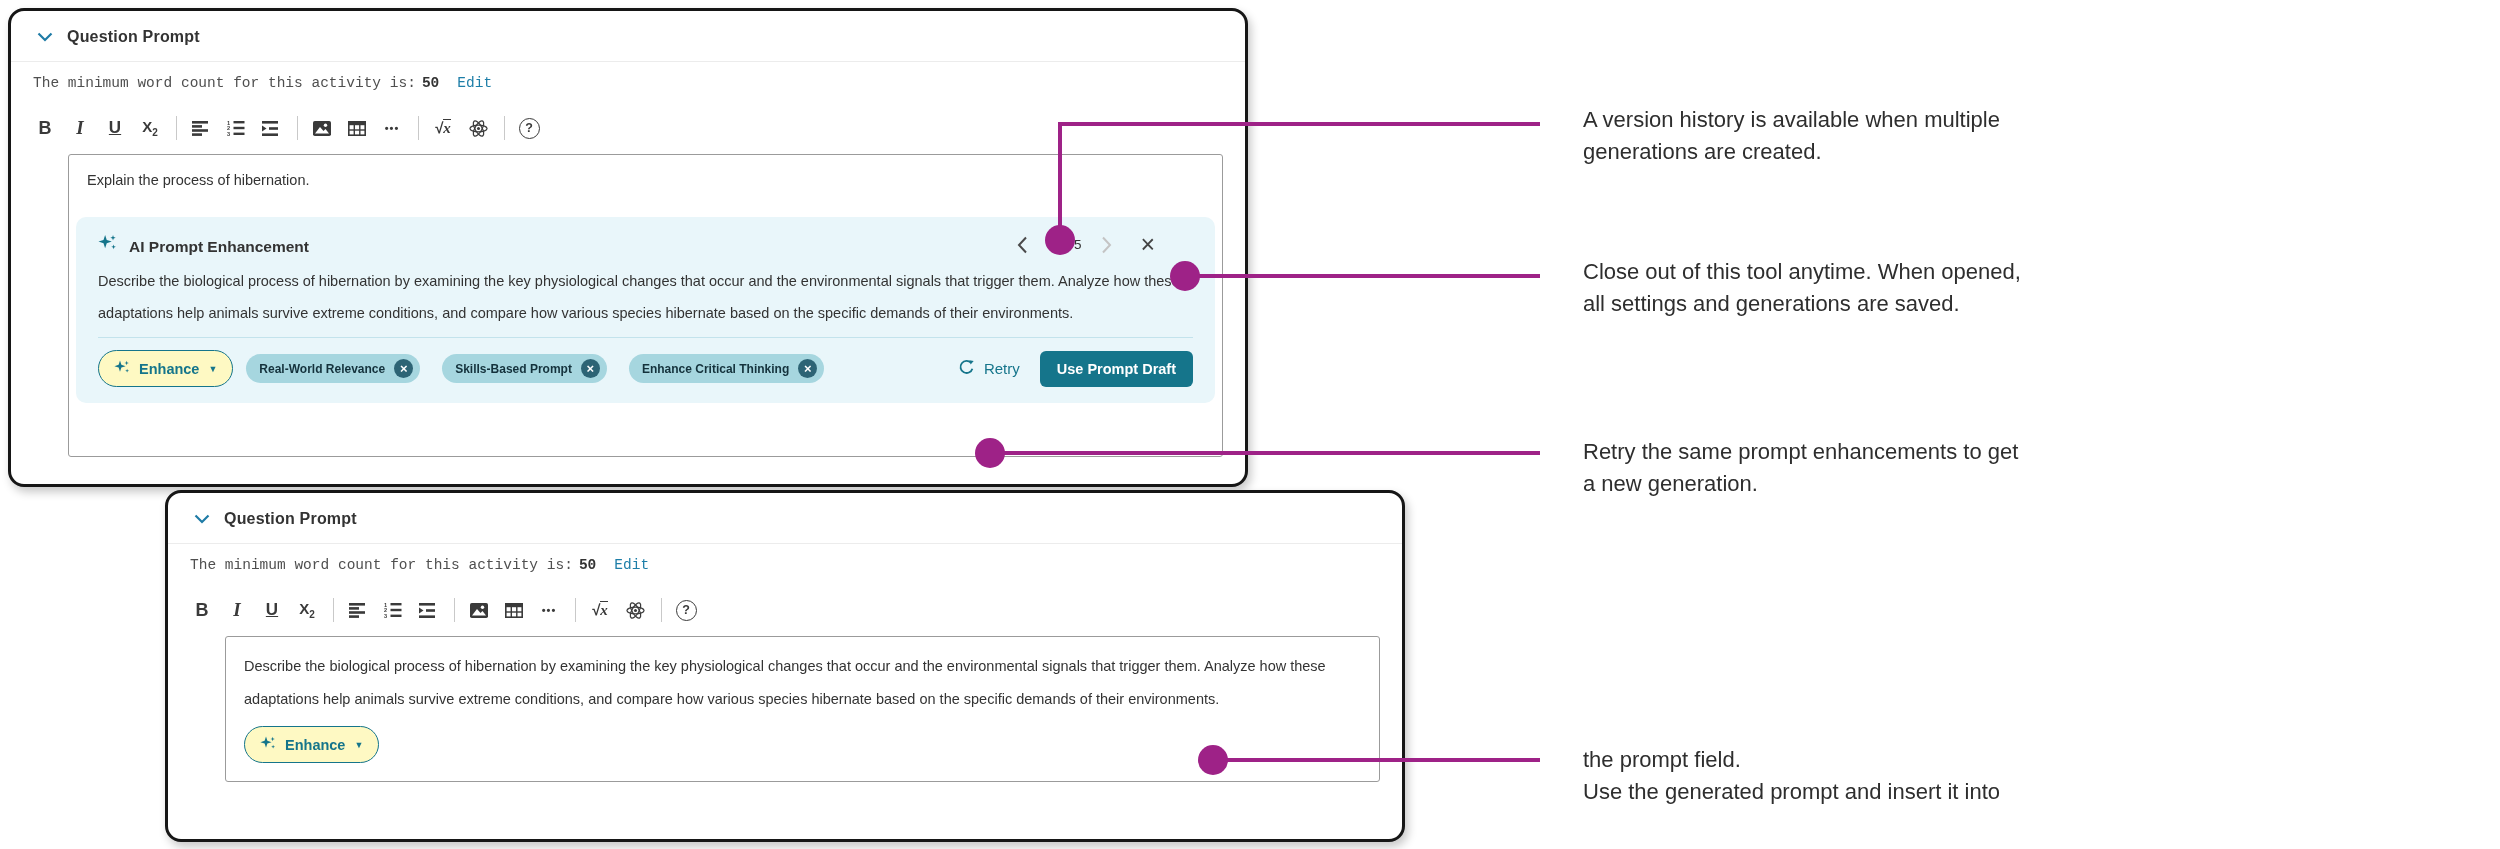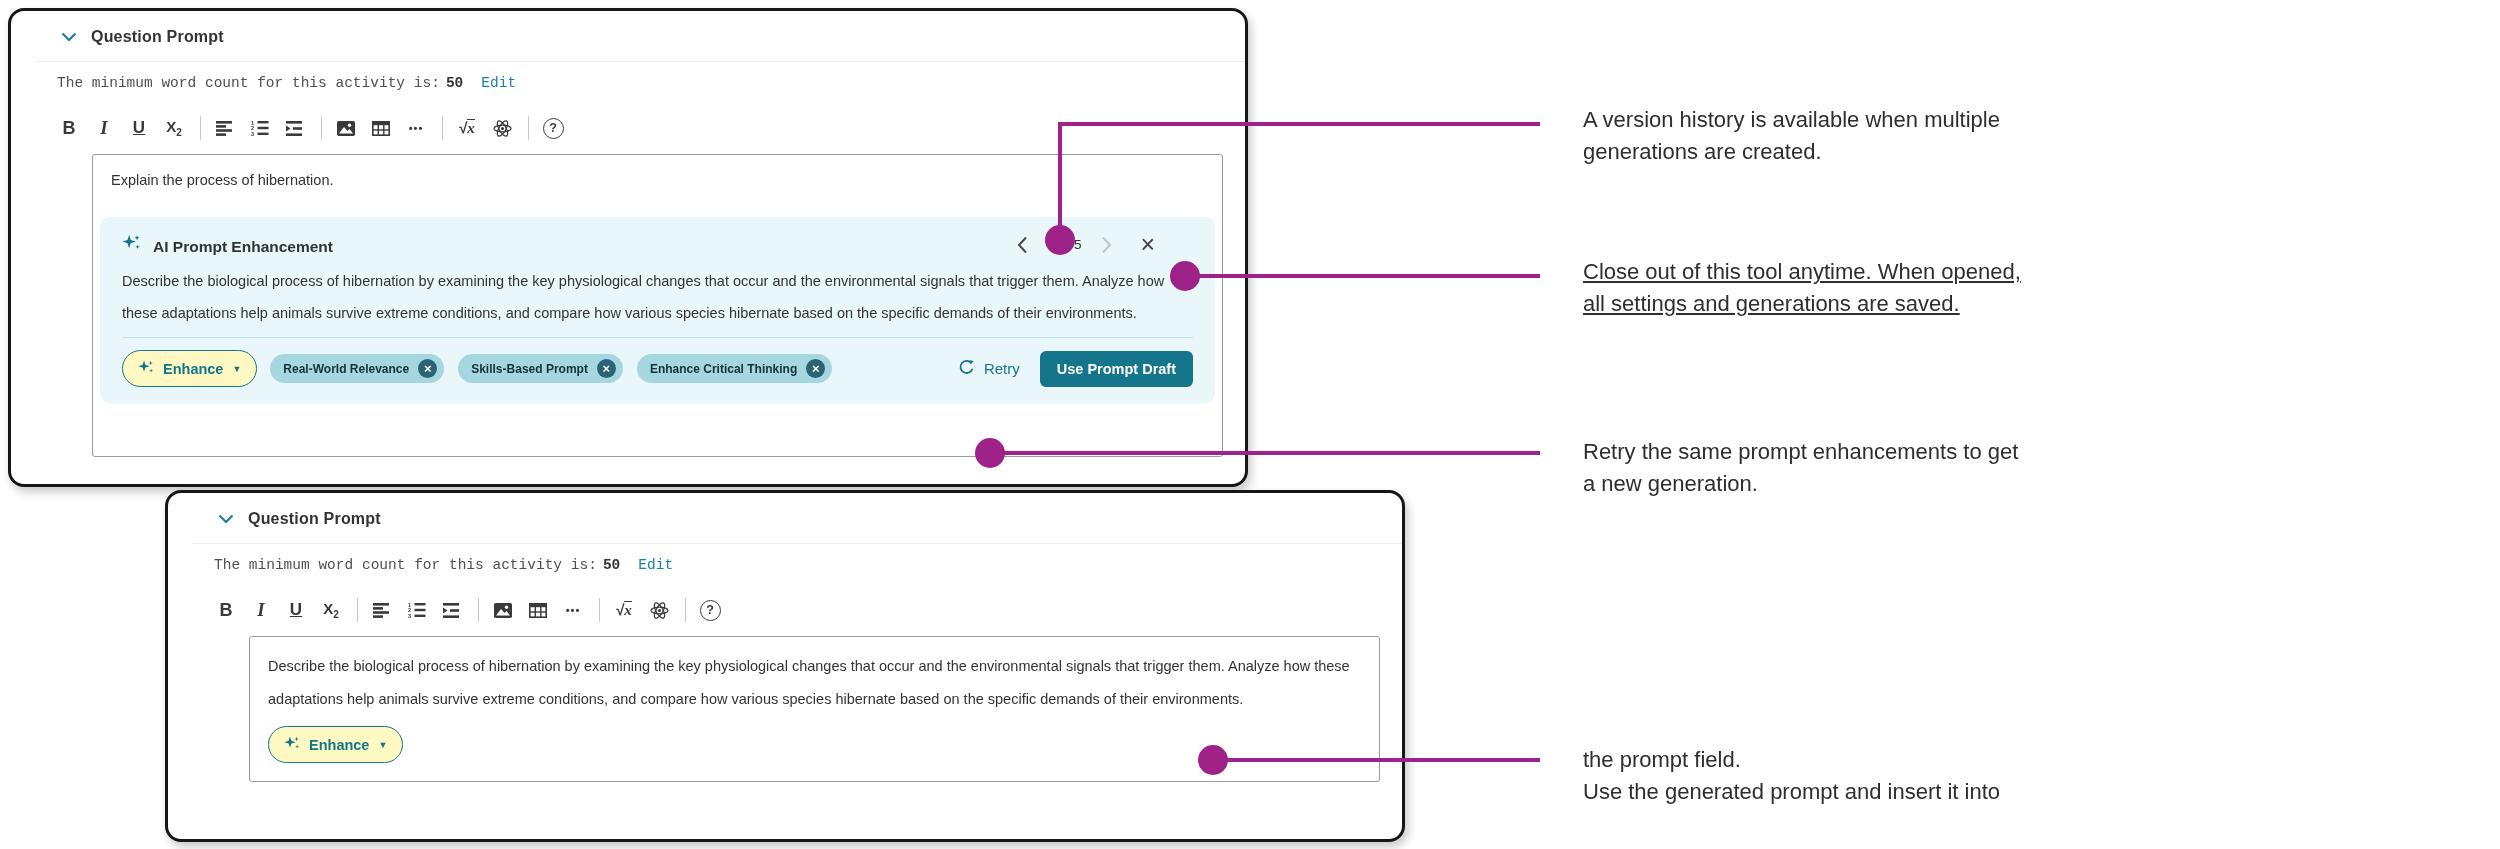--- a/index.html
+++ b/index.html
@@ -10,21 +10,21 @@
     --chip-x:#2d6475;
     --panel-bg:#e9f6fa;
     --ink:#333333;
   }
   *{box-sizing:border-box; margin:0; padding:0;}
   body{background:#ffffff; font-family:"Liberation Sans","DejaVu Sans",sans-serif; color:var(--ink);}
   .stage{position:relative; width:2500px; height:849px; background:#fff; overflow:hidden;}
 
   
   .card{position:absolute; background:#fff; border:3px solid #161616; border-radius:16px;
-        box-shadow:3px 5px 10px rgba(0,0,0,.22);padding-left:24px;}
+        box-shadow:3px 5px 10px rgba(0,0,0,.22);}
   .card-top{left:8px; top:8px; width:1240px; height:479px; z-index:1;}
   .card-bottom{left:165px; top:490px; width:1240px; height:352px; z-index:5;}
 
   .card-header{display:flex; align-items:center; gap:14px; padding:17px 26px 15px; border-bottom:1px solid #ececec;}
   .card-title{font-size:16px; font-weight:700; color:#333; letter-spacing:.2px;}
   .chev-collapse{display:flex;}
 
   .card-body{padding:13px 22px 0;}
   .wordcount-row{display:flex; align-items:center; gap:6px; font-size:14.5px; color:#4f4f4f;font-family:Liberation Mono, monospace;}
   .wc-value{font-weight:700; color:#333;}
@@ -63,21 +63,21 @@
   .pg-btn{display:inline-flex; cursor:pointer;}
   .close-btn{font-size:25px; color:#444; line-height:1; margin-left:8px; cursor:pointer; font-weight:400;}
   .ai-desc{margin-top:9px; font-size:14.5px; color:#333; line-height:2.2; max-width:1130px;}
   .ai-divider{margin-top:7px; height:1px; background:#c3e3ec;}
   .ai-footer{margin-top:12px; display:flex; align-items:center;}
 
   .enhance-btn{display:inline-flex; align-items:center; gap:9px; border:1.5px solid var(--teal); color:var(--teal);
                border-radius:999px; padding:8px 15px; background:#fef9c3; font-size:14.5px; font-weight:600; cursor:pointer;}
   .enhance-caret{font-size:9px;}
 
-  .chips{display:flex; align-items:center; gap:14px; margin-left:13px;}
+  .chips{display:flex; align-items:center; gap:22px; margin-left:13px;}
   .chip{display:inline-flex; align-items:center; gap:9px; background:var(--chip-bg); border-radius:999px;
         padding:5px 7px 5px 13px; font-size:12px; font-weight:600; color:#14323c; cursor:default;}
   .chip-x{width:19px; height:19px; border-radius:50%; background:var(--chip-x); color:#fff; display:inline-flex;
           align-items:center; justify-content:center; font-size:13px; cursor:pointer;}
 
   .retry-btn{margin-left:auto; display:inline-flex; align-items:center; gap:9px; color:var(--teal);
              font-size:15px; cursor:pointer;}
   .use-draft-btn{background:var(--teal); color:#fff; border:none; border-radius:6px; padding:10px 17px;
                  font-size:14.5px; font-weight:600; margin-left:20px; cursor:pointer;}
 
@@ -386,21 +386,21 @@
   <div class="cline" style="left:990px; top:451px; width:550px; height:4px;"></div>
   <div class="dot" style="left:975px; top:438px;"></div>
 
   <div class="cline" style="left:1213px; top:758px; width:327px; height:4px;"></div>
   <div class="dot" style="left:1198px; top:745px;"></div>
 
   <div class="annotation" style="top:104px;">
     <div>A version history is available when multiple</div>
     <div>generations are created.</div>
   </div>
-  <div class="annotation" style="top:256px;text-decoration:underline;">
+  <div class="annotation" style="top:256px;">
     <div>Close out of this tool anytime. When opened,</div>
     <div>all settings and generations are saved.</div>
   </div>
   <div class="annotation" style="top:436px;">
     <div>Retry the same prompt enhancements to get</div>
     <div>a new generation.</div>
   </div>
   <div class="annotation" style="top:744px;">
     <div>the prompt field.</div>
     <div>Use the generated prompt and insert it into</div>

